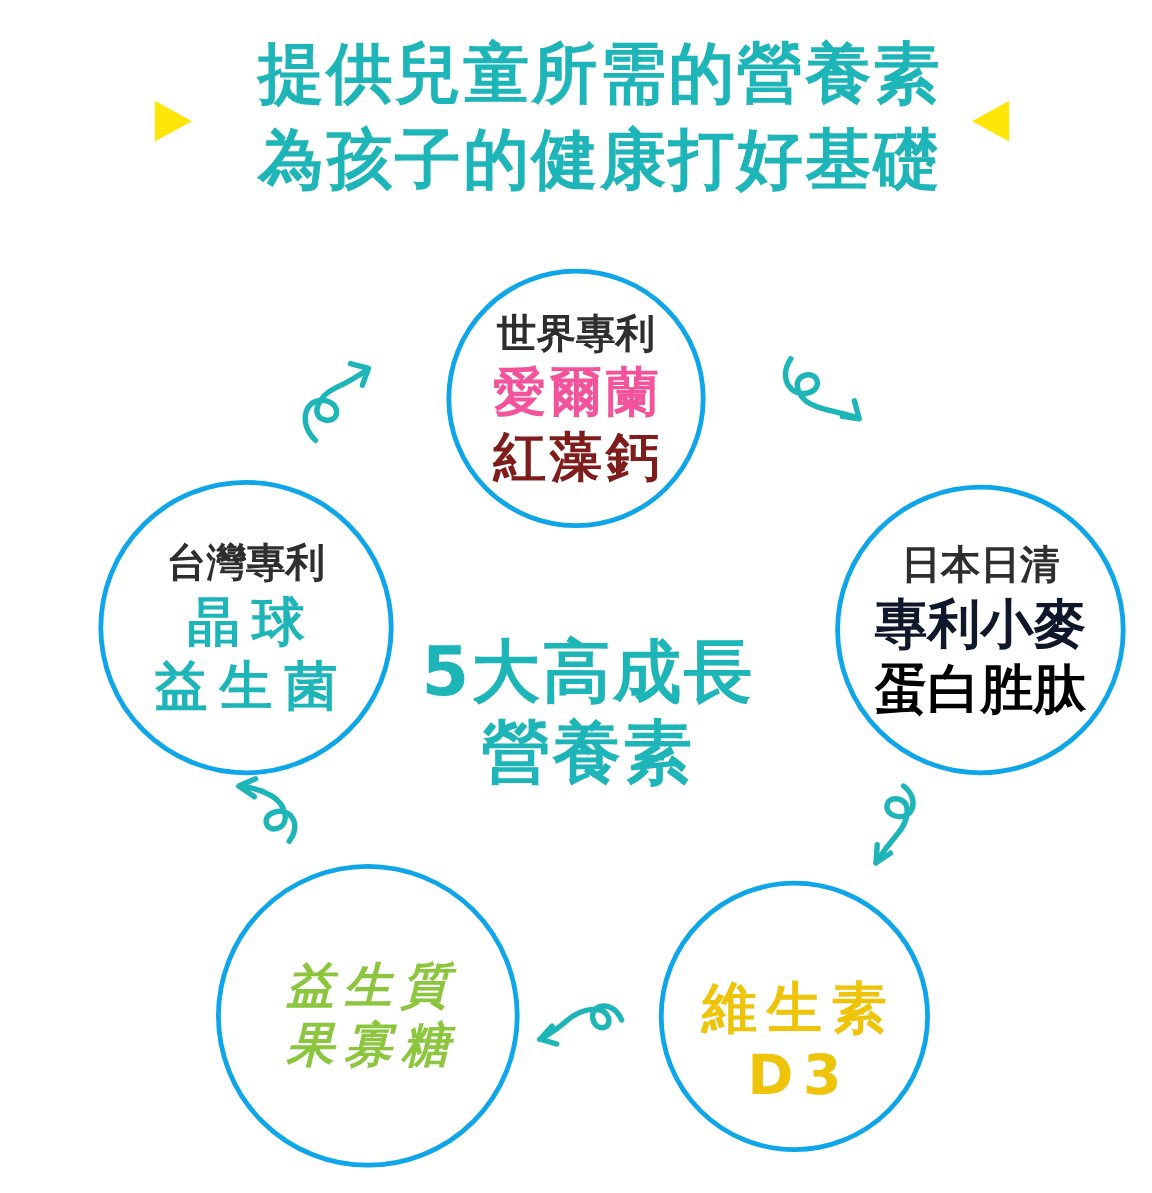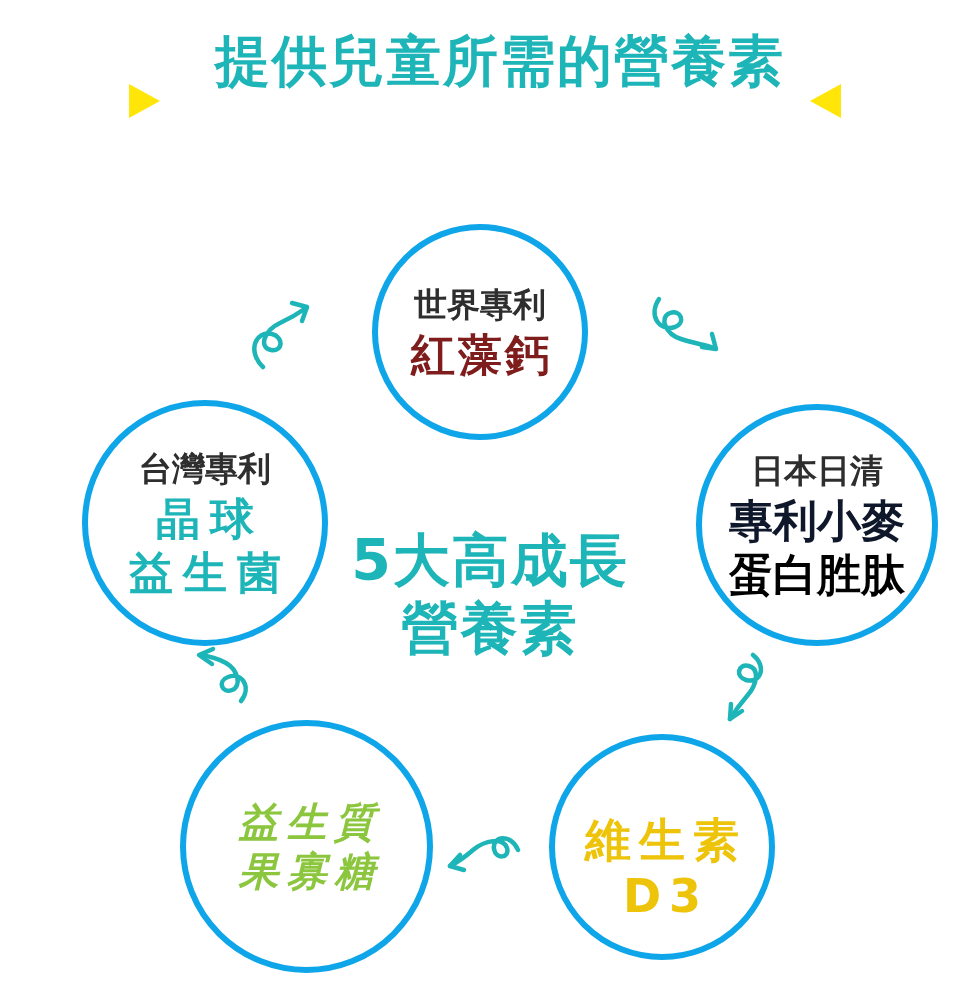--- a/index.html
+++ b/index.html
@@ -60,21 +60,21 @@
     fill: none;
     stroke: #1db5b8;
     stroke-width: 4.5;
     stroke-linecap: round;
     stroke-linejoin: round;
   }
 
   
   .circle {
     position: absolute;
-    border: 6px solid #0ea5e9;
+    border: 4px solid #0ea5e9;
     border-radius: 50%;
     background: #ffffff;
     display: flex;
     flex-direction: column;
     align-items: center;
     justify-content: center;
     text-align: center;
   }
   .c-top   { left: 372px; top: 224px; width: 216px; height: 216px; }
   .c-left  { left:  82px; top: 400px; width: 246px; height: 246px; }
@@ -111,20 +111,21 @@
     letter-spacing: 2px;
   }
 </style>
 </head>
 <body>
 
 <div class="canvas">
 
   <div class="header">
     <div class="header-line">提供兒童所需的營養素</div>
+    <div class="header-line">為孩子的健康打好基礎</div>
   </div>
   <div class="tri tri-left"></div>
   <div class="tri tri-right"></div>
 
   <svg class="arrows" viewBox="0 0 960 994">
     <g>
       <path d="M 263 367 C 247 352 255 330 272 334 C 284 337 283 352 271 350 C 259 348 263 331 280 323 C 291 318 299 313 306 308"></path>
       <path d="M 292 303 L 307 307 L 302 321"></path>
     </g>
     <g>
@@ -140,20 +141,21 @@
       <path d="M 464 870 L 450 866 L 460 855"></path>
     </g>
     <g>
       <path d="M 241 701 C 252 687 242 672 228 677 C 217 681 222 694 232 690 C 242 686 238 670 226 663 C 217 658 209 656 200 655"></path>
       <path d="M 212 664 L 199 655 L 213 649"></path>
     </g>
   </svg>
 
   <div class="circle c-top">
     <div class="c-label">世界專利</div>
+    <div class="c-line" style="color: rgb(242, 83, 155);">愛爾蘭</div>
     <div class="c-line" style="color: #7f1d1d;">紅藻鈣</div>
   </div>
 
   <div class="circle c-left">
     <div class="c-label">台灣專利</div>
     <div class="c-line" style="color: rgb(29, 181, 184);">晶球</div>
     <div class="c-line" style="color: rgb(29, 181, 184);">益生菌</div>
   </div>
 
   <div class="circle c-right">

